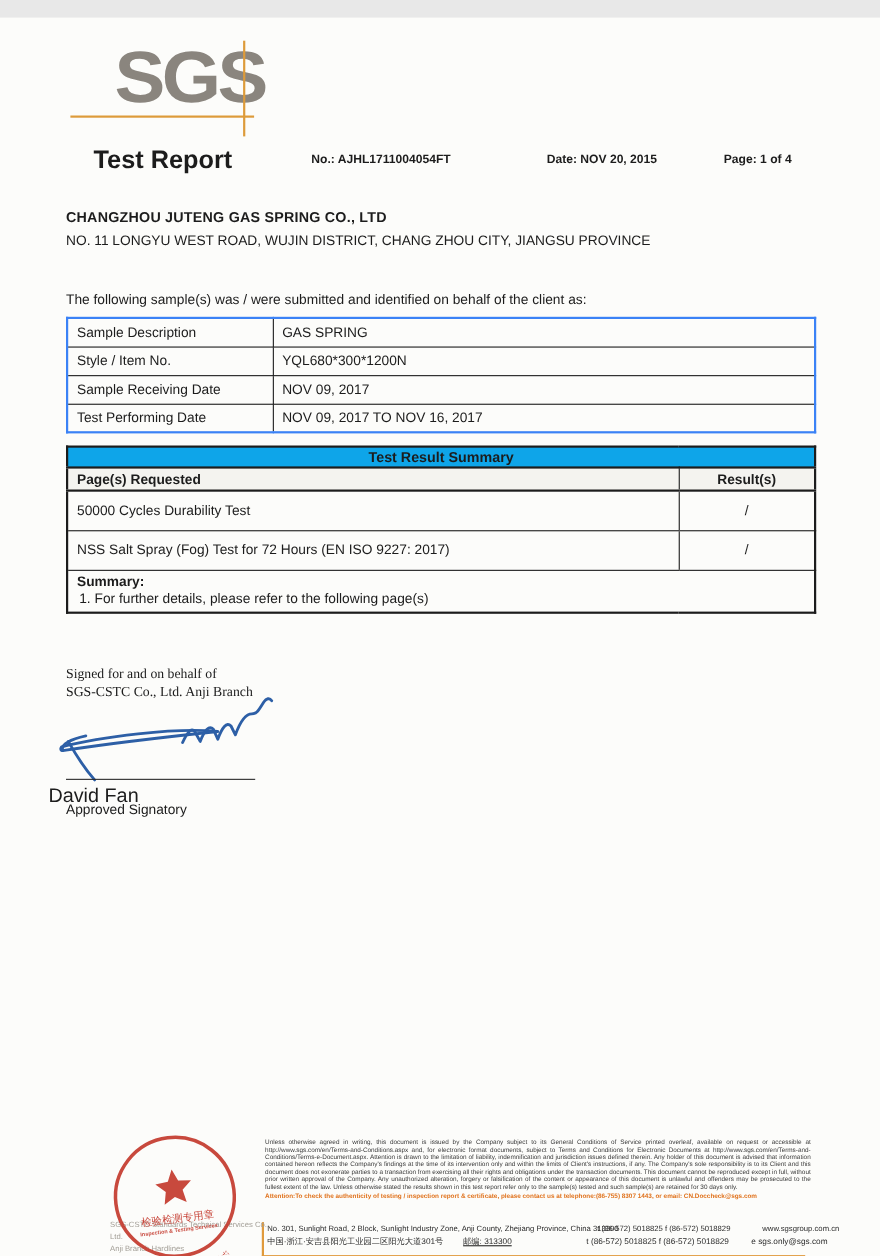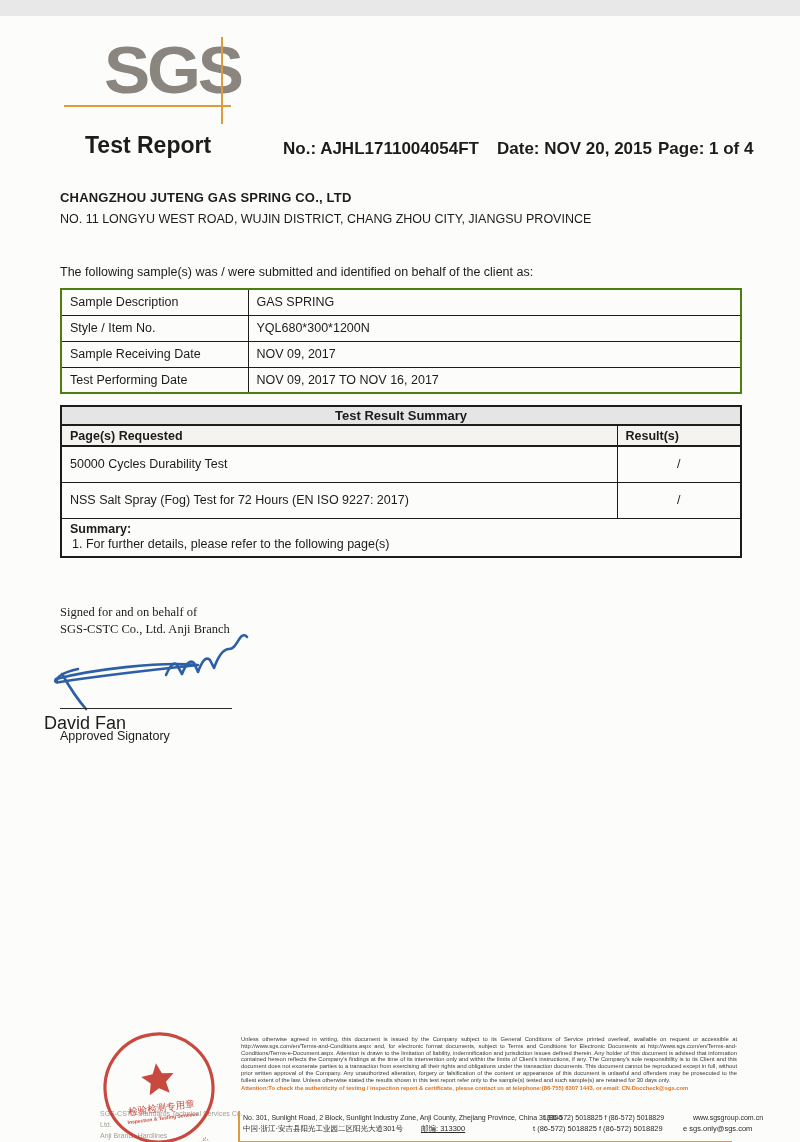--- a/index.html
+++ b/index.html
@@ -12,43 +12,43 @@
   
   .sgs-logo {
     position:absolute; left:104px; top:16px;
     font-size:66px; font-weight:bold; letter-spacing:-3px;
     color:#8a857e; transform:scaleX(1.05); transform-origin:left top;
   }
   .logo-hline { position:absolute; left:64px; top:89px; width:167px; height:2px; background:#dd9b3a; }
   .logo-vline { position:absolute; left:221px; top:21px; width:2px; height:87px; background:#dd9b3a; }
   
   .rpt-title { position:absolute; left:85px; top:116px; font-size:23px; font-weight:bold; }
-  .h-meta { position:absolute; top:123px; font-size:17px; font-weight:bold; }
+  .h-meta { position:absolute; top:123px; font-size:11px; font-weight:bold; }
   .h-no   { left:283px; }
   .h-date { left:497px; }
   .h-page { left:658px; }
   
   .client-name { position:absolute; left:60px; top:174px; font-size:13px; font-weight:bold; letter-spacing:.2px; }
   .client-addr { position:absolute; left:60px; top:196px; font-size:12.5px; }
   .intro { position:absolute; left:60px; top:249px; font-size:12.5px; }
   
   table { border-collapse:collapse; width:682px; font-size:12.5px; }
-  .sample-table { position:absolute; left:60px; top:272px; border:2px solid #4d7c0f; }
+  .sample-table { position:absolute; left:60px; top:272px; border:2px solid #3b82f6; }
   .sample-table td { border:1px solid #1c1c1c; height:26px; padding:2px 8px; vertical-align:middle; }
   .sample-table td.lbl { width:187px; }
   .result-table { position:absolute; left:60px; top:389px; border:2px solid #1c1c1c; }
   .result-table .title-row td {
     border-bottom:2px solid #1c1c1c; height:19px; text-align:center;
-    font-weight:bold; font-size:13px; background:#e5e5e5;
+    font-weight:bold; font-size:13px; background:#0ea5e9;
   }
   .result-table .head-row td {
     border-bottom:2px solid #1c1c1c; height:21px; font-weight:bold;
     background:#f4f3ef; padding:2px 8px;
   }
-  .result-table .head-row td.res { text-align:left; border-left:1px solid #1c1c1c; }
+  .result-table .head-row td.res { text-align:center; border-left:1px solid #1c1c1c; }
   .result-table .data-row td { border-bottom:1px solid #1c1c1c; height:36px; padding:2px 8px; vertical-align:middle; }
   .result-table .data-row td.res { text-align:center; border-left:1px solid #1c1c1c; }
   .result-table td.res { width:124px; }
   .result-table .summary-cell { padding:3px 8px 5px 8px; }
   .result-table .summary-cell .s-lbl { font-weight:bold; font-size:12.5px; }
   .result-table .summary-cell .s-item { font-size:12.5px; margin-top:1px; padding-left:2px; }
   
   .signed-for { position:absolute; left:60px; top:588px; font-size:12.5px; line-height:1.35;font-family:Liberation Serif, serif; }
   .sig-svg { position:absolute; left:48px; top:600px; }
   .sig-line { position:absolute; left:60px; top:692px; width:172px; border-top:1.5px solid #2a2a2a; }

